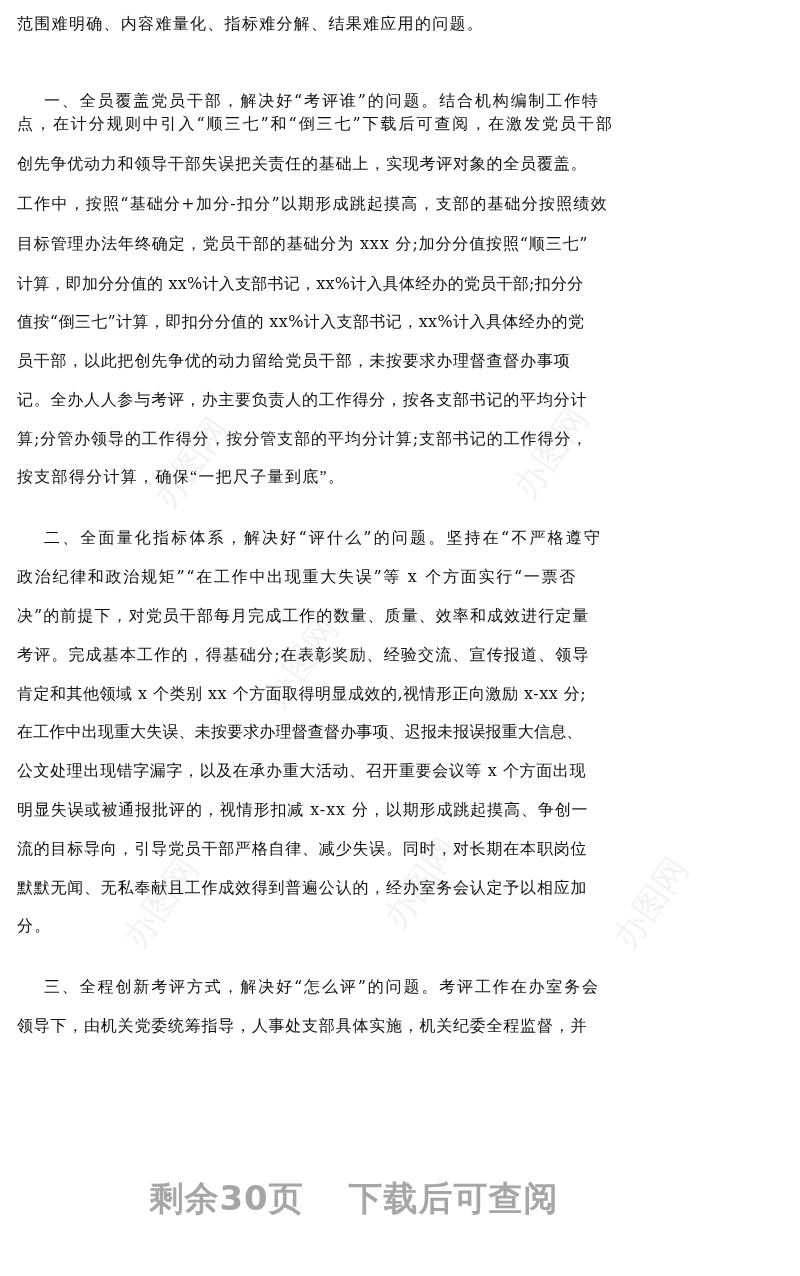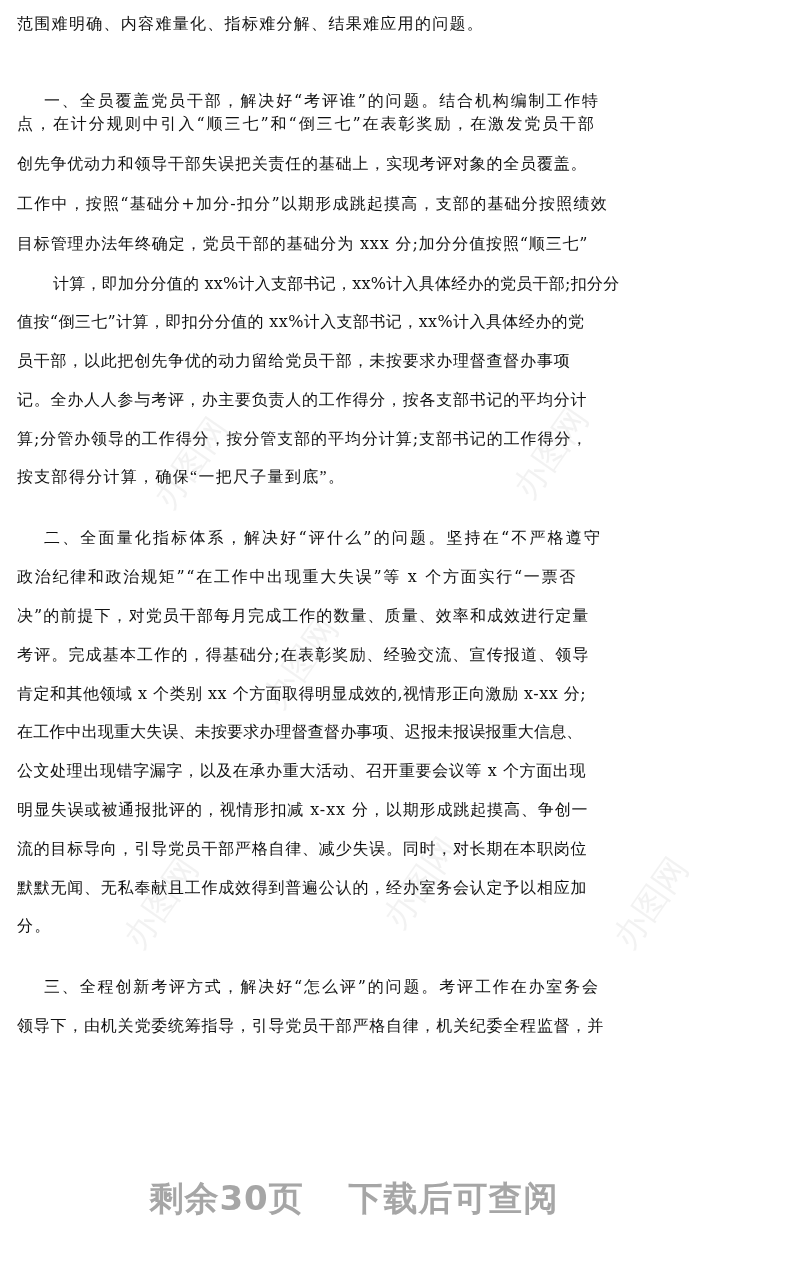--- a/index.html
+++ b/index.html
@@ -16,43 +16,43 @@
             font-size: 34px; color: #a6a6a6; letter-spacing: 1px; }
   .footer span { margin: 0 16px; }
 </style>
 </head>
 <body>
 
 <div class="page">
   <div id="lines">
       <div class="line" style="top: 10px;">范围难明确、内容难量化、指标难分解、结果难应用的问题。</div>
       <div class="line indent" style="top: 71px; letter-spacing: 1.8625px; margin-top: 16px;">一、全员覆盖党员干部，解决好“考评谁”的问题。结合机构编制工作特</div>
-      <div class="line" style="top: 110px; letter-spacing: 1.94706px;">点，在计分规则中引入“顺三七”和“倒三七”在表彰奖励，在激发党员干部</div>
+      <div class="line" style="top: 110px; letter-spacing: 1.94706px;">点，在计分规则中引入“顺三七”和“倒三七”下载后可查阅，在激发党员干部</div>
       <div class="line" style="top: 150px; letter-spacing: 0.770588px;">创先争优动力和领导干部失误把关责任的基础上，实现考评对象的全员覆盖。</div>
       <div class="line" style="top: 190px; letter-spacing: 1.21429px;">工作中，按照“基础分+加分-扣分”以期形成跳起摸高，支部的基础分按照绩效</div>
       <div class="line" style="top: 230px; letter-spacing: 0.852632px;">目标管理办法年终确定，党员干部的基础分为 xxx 分;加分分值按照“顺三七”</div>
-      <div class="line" style="top: 270px; letter-spacing: 0.247368px; margin-left: 36px;">计算，即加分分值的 xx%计入支部书记，xx%计入具体经办的党员干部;扣分分</div>
+      <div class="line" style="top: 270px; letter-spacing: 0.247368px;">计算，即加分分值的 xx%计入支部书记，xx%计入具体经办的党员干部;扣分分</div>
       <div class="line" style="top: 308px; letter-spacing: 0.405263px;">值按“倒三七”计算，即扣分分值的 xx%计入支部书记，xx%计入具体经办的党</div>
       <div class="line" style="top: 347px; letter-spacing: 0.770588px;">员干部，以此把创先争优的动力留给党员干部，未按要求办理督查督办事项</div>
       <div class="line" style="top: 386px; letter-spacing: 0.770588px;">记。全办人人参与考评，办主要负责人的工作得分，按各支部书记的平均分计</div>
       <div class="line" style="top: 425px; letter-spacing: 0.928571px;">算;分管办领导的工作得分，按分管支部的平均分计算;支部书记的工作得分，</div>
       <div class="line" style="top: 463px; font-family: Liberation Serif, serif;">按支部得分计算，确保“一把尺子量到底”。</div>
       <div class="line indent" style="top: 524px; letter-spacing: 2.175px;">二、全面量化指标体系，解决好“评什么”的问题。坚持在“不严格遵守</div>
       <div class="line" style="top: 563px; letter-spacing: 1.71667px;">政治纪律和政治规矩”“在工作中出现重大失误”等 x 个方面实行“一票否</div>
       <div class="line" style="top: 602px; letter-spacing: 1.06471px;">决”的前提下，对党员干部每月完成工作的数量、质量、效率和成效进行定量</div>
       <div class="line" style="top: 641px; letter-spacing: 1.15294px;">考评。完成基本工作的，得基础分;在表彰奖励、经验交流、宣传报道、领导</div>
       <div class="line" style="top: 680px; letter-spacing: 0.486047px;">肯定和其他领域 x 个类别 xx 个方面取得明显成效的,视情形正向激励 x-xx 分;</div>
       <div class="line" style="top: 718px; letter-spacing: 0.157143px; text-align: right;">在工作中出现重大失误、未按要求办理督查督办事项、迟报未报误报重大信息、</div>
       <div class="line" style="top: 757px; letter-spacing: 0.605556px;">公文处理出现错字漏字，以及在承办重大活动、召开重要会议等 x 个方面出现</div>
       <div class="line" style="top: 796px; letter-spacing: 0.894595px;">明显失误或被通报批评的，视情形扣减 x-xx 分，以期形成跳起摸高、争创一</div>
       <div class="line" style="top: 835px; letter-spacing: 0.770588px;">流的目标导向，引导党员干部严格自律、减少失误。同时，对长期在本职岗位</div>
       <div class="line" style="top: 874px; letter-spacing: 0.770588px;">默默无闻、无私奉献且工作成效得到普遍公认的，经办室务会认定予以相应加</div>
       <div class="line" style="top: 912px;">分。</div>
       <div class="line indent" style="top: 973px; letter-spacing: 1.8625px;">三、全程创新考评方式，解决好“怎么评”的问题。考评工作在办室务会</div>
-      <div class="line" style="top: 1012px; letter-spacing: 0.770588px;">领导下，由机关党委统筹指导，引导党员干部严格自律，机关纪委全程监督，并</div>
+      <div class="line" style="top: 1012px; letter-spacing: 0.770588px;">领导下，由机关党委统筹指导，人事处支部具体实施，机关纪委全程监督，并</div>
     </div>
 
   <div class="watermark" style="left:140px; top:440px;">办图网</div>
   <div class="watermark" style="left:500px; top:430px;">办图网</div>
   <div class="watermark" style="left:250px; top:640px;">办图网</div>
   <div class="watermark" style="left:110px; top:880px;">办图网</div>
   <div class="watermark" style="left:370px; top:860px;">办图网</div>
   <div class="watermark" style="left:600px; top:880px;">办图网</div>
 
   <div class="footer">

